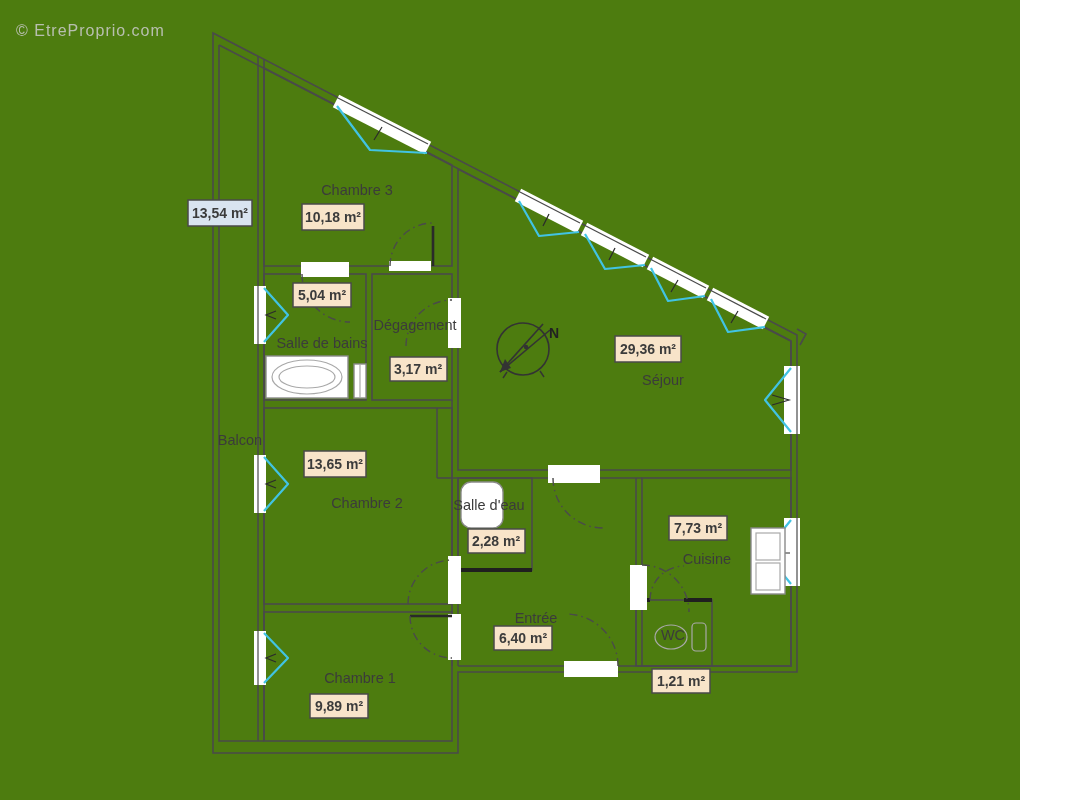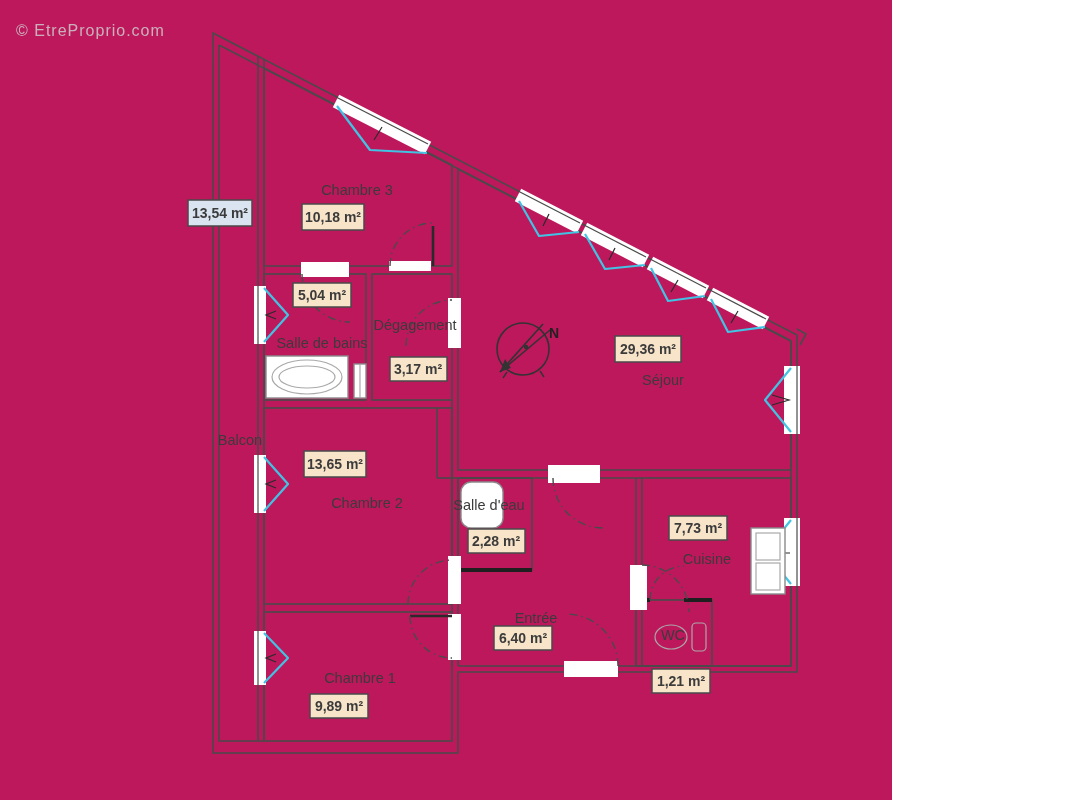--- a/index.html
+++ b/index.html
@@ -1,16 +1,16 @@
 <!DOCTYPE html>
 <html><head>
 <meta charset="utf-8">
 <style>
   html,body{margin:0;padding:0;background:#ffffff;}
-  .canvas{position:relative;width:892px;height:800px;background:#be185d;overflow:hidden;
+  .canvas{position:relative;width:1020px;height:800px;background:#4d7c0f;overflow:hidden;
           font-family:"Liberation Sans", sans-serif;}
   .watermark{position:absolute;left:16px;top:22px;font-size:16px;color:#cbcbcb;
              letter-spacing:1px;opacity:.85;user-select:none;}
   svg{position:absolute;left:0;top:0;}
   .wall{stroke:#4a4a4a;stroke-width:1.6;fill:none;}
   .wallthin{stroke:#4a4a4a;stroke-width:1.2;fill:none;}
   .heavy{stroke:#1f1f1f;stroke-width:4;fill:none;}
   .leaf{stroke:#2a2a2a;stroke-width:2.6;fill:none;}
   .door{stroke:#4a4a4a;stroke-width:1.4;fill:none;stroke-dasharray:8 4 1.5 4;}
   .win{stroke:#41c3e3;stroke-width:2.2;fill:none;stroke-linejoin:round;}

